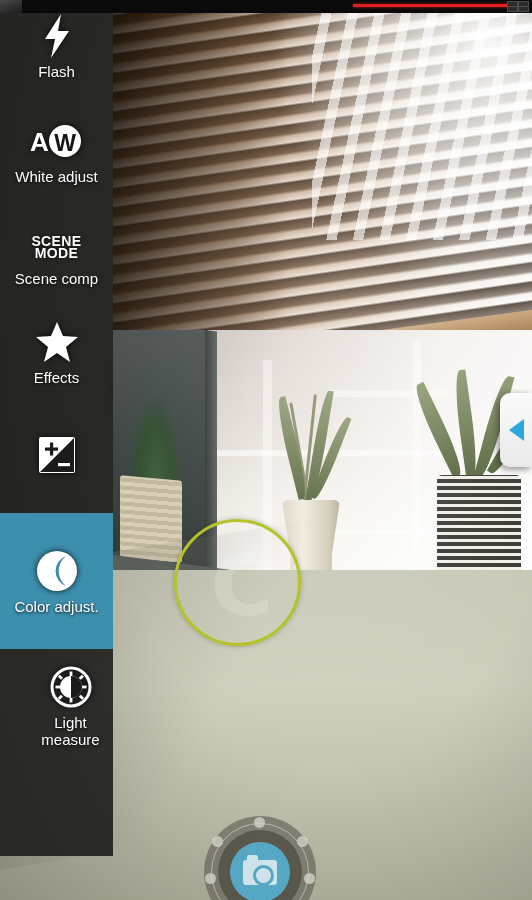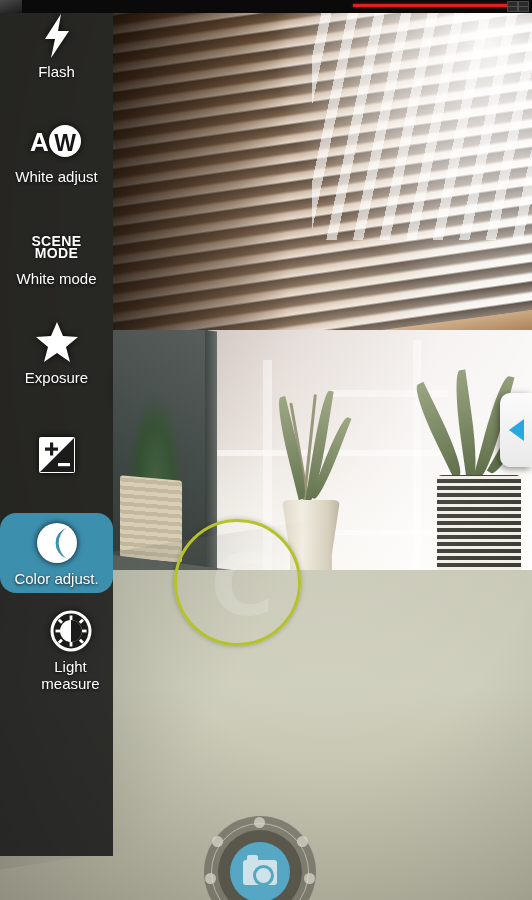--- a/index.html
+++ b/index.html
@@ -185,21 +185,21 @@
     padding:2px 9px; border-radius:2px; letter-spacing:.5px;
     box-shadow:0 0 4px rgba(0,0,0,.6);
   }
 
   
   #it-flash   { height:92px; padding-top:0; }
   #it-wb      { height:118px; }
   #it-scene   { height:95px; }
   #it-effects { height:95px; }
   #it-expo    { height:113px; }
-  #it-color   { height:80px;border-radius:16px; }
+  #it-color   { height:136px; }
   #it-light   { height:113px;padding-left:28px; }
   #it-iso     { height:122px; }
 
   
   #right-tab{
     position:absolute; right:0; top:393px; width:32px; height:74px;
     background:linear-gradient(180deg,#fbfbfb,#e9e9e9);
     border-radius:10px 0 0 10px;
     box-shadow:-2px 2px 7px rgba(0,0,0,.45);
     display:flex; align-items:center; justify-content:center; z-index:25; cursor:pointer;
@@ -343,30 +343,30 @@
         </svg>
       </div>
       <div class="sb-label">White adjust</div>
     </div>
 
     <div class="sb-item" id="it-scene">
       <div class="sb-icon" style="flex-direction:column;height:38px;">
         <div class="sb-scene-glyph">SCENE</div>
         <div class="sb-scene-glyph">MODE</div>
       </div>
-      <div class="sb-label">White mode</div>
+      <div class="sb-label">Scene comp</div>
     </div>
 
     <div class="sb-item" id="it-effects">
       <div class="sb-icon">
         <svg width="44" height="42" viewBox="0 0 44 42">
           <polygon points="22,1 28,15 43,16 31,26 35,41 22,32 9,41 13,26 1,16 16,15" fill="#ffffff"></polygon>
         </svg>
       </div>
-      <div class="sb-label">Exposure</div>
+      <div class="sb-label">Effects</div>
     </div>
 
     <div class="sb-item" id="it-expo">
       <div class="sb-icon">
         <svg width="38" height="38" viewBox="0 0 38 38">
           <rect x="1" y="1" width="36" height="36" rx="2" fill="#ffffff"></rect>
           <polygon points="36,2 2,36 36,36" fill="#1b1b1b"></polygon>
           <rect x="7" y="11.5" width="13" height="3.2" fill="#1b1b1b"></rect>
           <rect x="12" y="6.5" width="3.2" height="13" fill="#1b1b1b"></rect>
           <rect x="20" y="27" width="12" height="3.2" fill="#ffffff"></rect>

